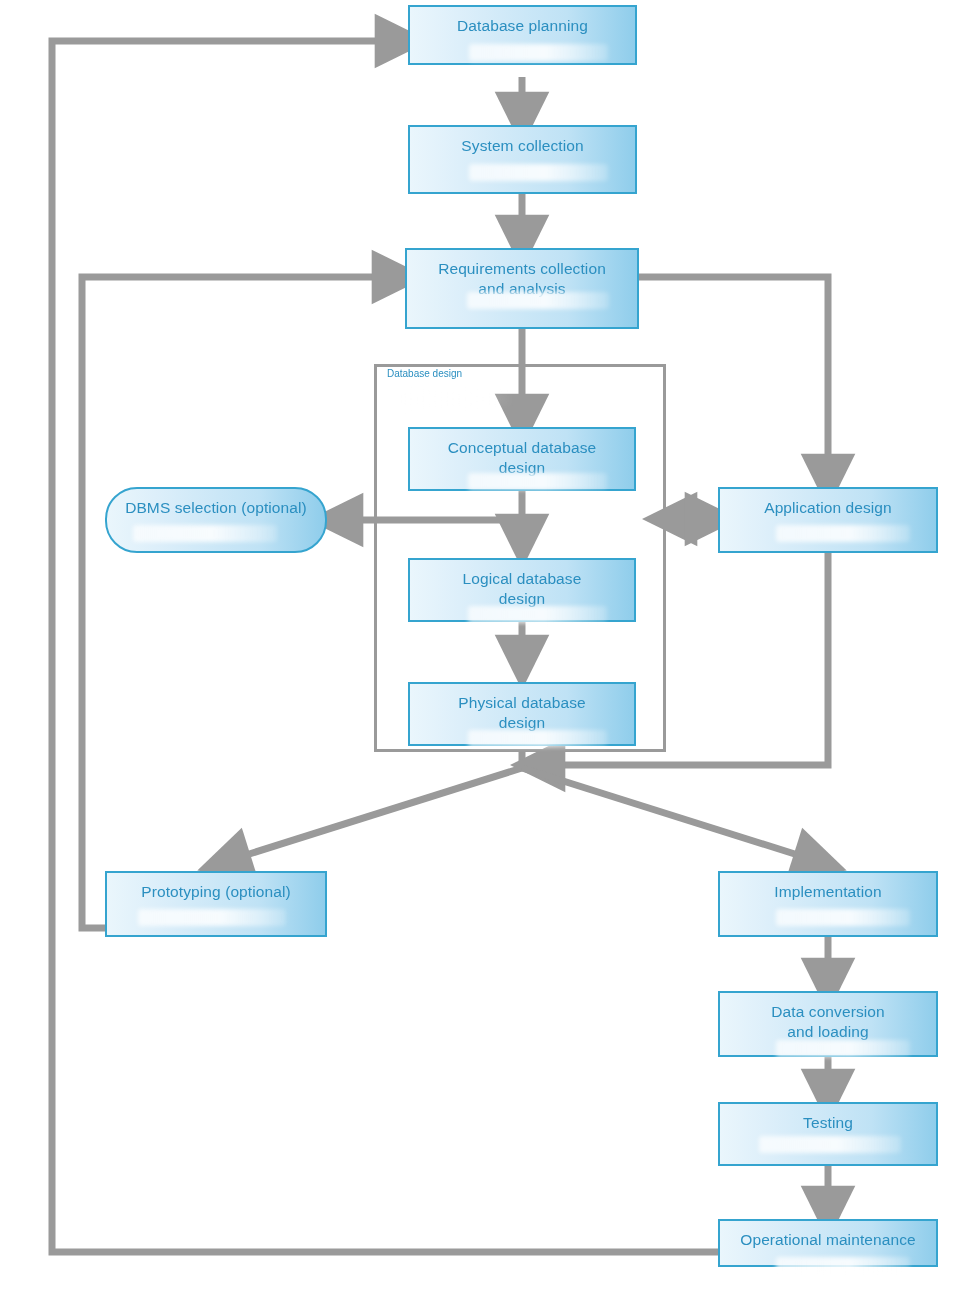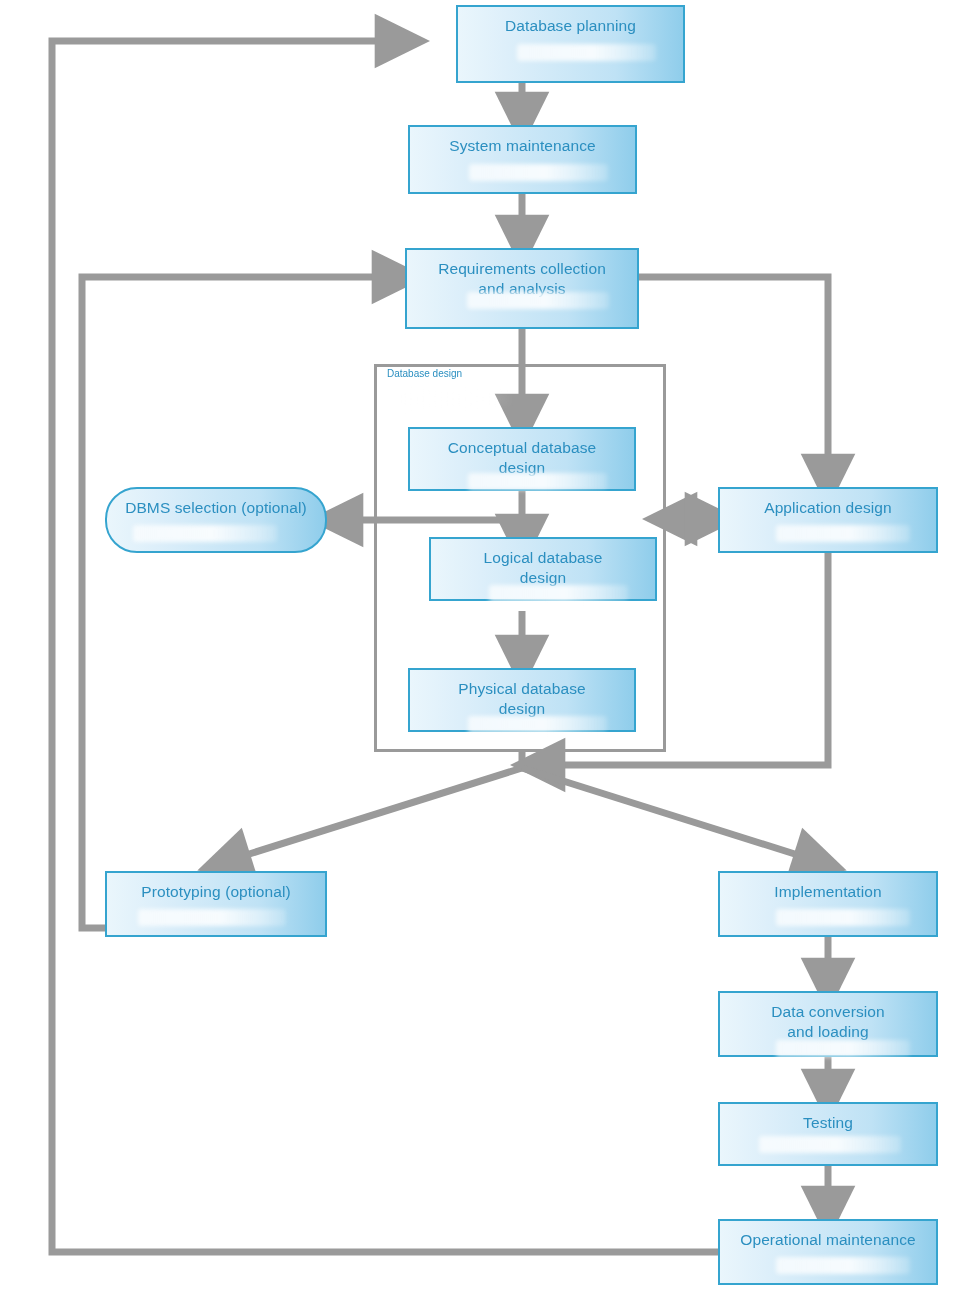--- a/index.html
+++ b/index.html
@@ -125,27 +125,27 @@
 
       <path d="M 105 928 L 82 928 L 82 277 L 399 277" marker-end="url(#ah)"></path>
 
     </g>
   </svg>
 
   <div class="group-box" style="left:374px; top:364px; width:292px; height:388px;"></div>
   <div class="group-label" style="left:384px; top:368px;">Database design</div>
   <div class="group-sheen" style="left:394px; top:392px; width:120px; height:14px;"></div>
 
-  <div class="node" style="left:408px; top:5px; width:229px; height:78px;margin-left:48px;">
+  <div class="node" style="left:408px; top:5px; width:229px; height:60px;">
     <span class="label">Database planning</span>
     <span class="sheen" style="top:37px;"></span>
   </div>
 
   <div class="node" style="left:408px; top:125px; width:229px; height:69px;">
-    <span class="label">System maintenance</span>
+    <span class="label">System collection</span>
     <span class="sheen" style="top:37px;"></span>
   </div>
 
   <div class="node" style="left:405px; top:248px; width:234px; height:81px;">
     <span class="label">Requirements collection
 and analysis</span>
     <span class="sheen" style="top:42px;"></span>
   </div>
 
   <div class="node" style="left:408px; top:427px; width:228px; height:64px;">
@@ -157,27 +157,27 @@
   <div class="node" style="left:105px; top:487px; width:222px; height:66px;border-radius:32px;">
     <span class="label">DBMS selection (optional)</span>
     <span class="sheen" style="top:36px; left:12%; right:22%;"></span>
   </div>
 
   <div class="node" style="left:718px; top:487px; width:220px; height:66px;">
     <span class="label">Application design</span>
     <span class="sheen" style="top:36px;"></span>
   </div>
 
-  <div class="node" style="left:408px; top:537px; width:228px; height:64px;margin-left:21px;">
+  <div class="node" style="left:408px; top:558px; width:228px; height:64px;">
     <span class="label">Logical database
 design</span>
     <span class="sheen" style="top:46px;"></span>
   </div>
 
-  <div class="node" style="left:408px; top:668px; width:228px; height:64px;">
+  <div class="node" style="left:408px; top:682px; width:228px; height:64px;">
     <span class="label">Physical database
 design</span>
     <span class="sheen" style="top:46px;"></span>
   </div>
 
   <div class="node" style="left:105px; top:871px; width:222px; height:66px;">
     <span class="label">Prototyping (optional)</span>
     <span class="sheen" style="top:36px; left:14%; right:18%;"></span>
   </div>
 
@@ -190,18 +190,18 @@
     <span class="label">Data conversion
 and loading</span>
     <span class="sheen" style="top:47px;"></span>
   </div>
 
   <div class="node" style="left:718px; top:1102px; width:220px; height:64px;">
     <span class="label">Testing</span>
     <span class="sheen" style="top:32px; left:18%; right:16%;"></span>
   </div>
 
-  <div class="node" style="left:718px; top:1219px; width:220px; height:66px;">
+  <div class="node" style="left:718px; top:1219px; width:220px; height:48px;">
     <span class="label">Operational maintenance</span>
     <span class="sheen" style="top:36px;"></span>
   </div>
 
 </div>
 
 </body></html>

